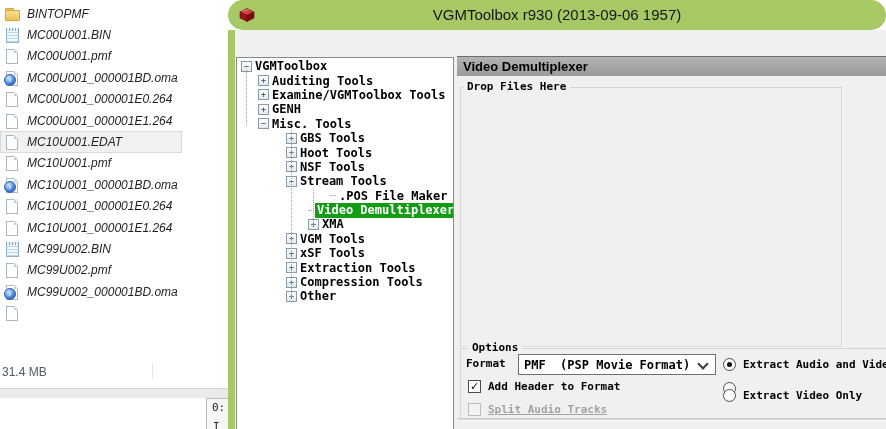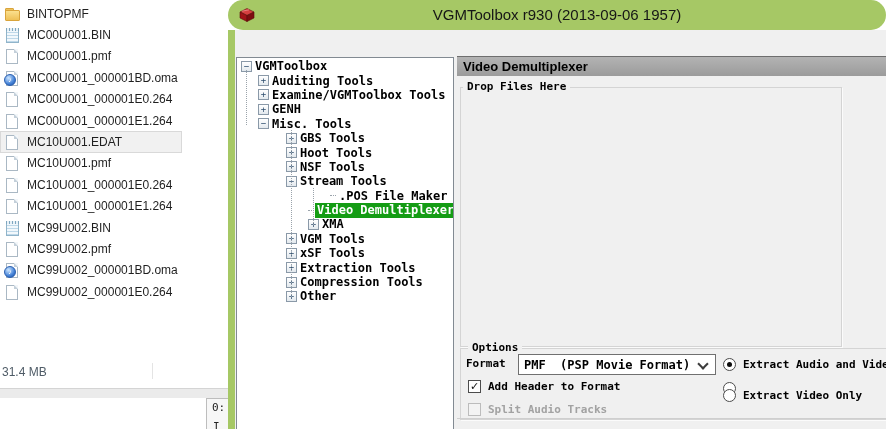--- a/index.html
+++ b/index.html
@@ -3,21 +3,21 @@
 <meta charset="utf-8">
 <style>
   html,body{margin:0;padding:0;background:#fff;}
   .canvas{position:relative;width:886px;height:429px;overflow:hidden;background:#fff;
           font-family:"Liberation Sans",sans-serif;}
   .abs{position:absolute;}
 
   
   .explorer{left:0;top:0;width:228px;height:429px;background:#fff;}
   .file-list{position:absolute;left:0;top:3px;width:228px;}
-  .frow{display:flex;align-items:center;height:21.4px;padding-left:4px;width:178px;}
+  .frow{display:flex;align-items:center;height:21.4px;padding-left:4px;width:178px;font-style:italic;}
   .frow.hov{background:#f1f1f1;outline:1px solid #d9d9d9;outline-offset:-1px;}
   .fname{font-size:12px;color:#1f1f1f;margin-left:7px;white-space:pre;}
   .fi{width:16px;height:16px;position:relative;flex:0 0 16px;}
   .fi-file::before,.fi-oma::before{content:"";position:absolute;left:2px;top:1px;width:10px;height:13px;
       background:#fff;border:1px solid #aab8c4;}
   .fi-file::after,.fi-oma .fold{content:"";position:absolute;right:2px;top:1px;width:4px;height:4px;
       background:linear-gradient(to bottom left,#f2f6f9 49%,#c4d0da 51%);}
   .fi-folder::before{content:"";position:absolute;left:1px;top:2px;width:7px;height:4px;
       background:#edc25e;border:1px solid #d9a43b;border-radius:1px;}
   .fi-folder::after{content:"";position:absolute;left:1px;top:4px;width:13px;height:9px;
@@ -64,21 +64,21 @@
   .panel-header span{font-weight:bold;font-size:13px;color:#000;margin-left:6px;line-height:19px;display:inline-block;}
   .panel-body{position:absolute;left:222px;top:46px;width:429px;height:360px;background:#f0f0f0;}
   .groupbox{position:absolute;border:1px solid #d4d4d4;box-shadow:1px 1px 0 #fbfbfb;}
   .gb-label{position:absolute;background:#f0f0f0;padding:0 4px;
       font:bold 11px/13px "DejaVu Sans Mono",monospace;color:#000;white-space:pre;}
   .drop-group{left:3px;top:11px;width:380px;height:258px;}
   .drop-label{left:6px;top:4px;}
   .options-group{left:3px;top:272px;width:432px;height:70px;}
   .options-label{left:11px;top:265px;}
   .olabel{font:bold 11px "DejaVu Sans Mono",monospace;color:#000;white-space:pre;}
-  .olabel.dtext{color:#a2a2a2;}
+  .olabel.dtext{color:#a2a2a2;text-decoration:underline;}
   .format-label{position:absolute;left:5px;top:8px;}
   .combo{position:absolute;left:57px;top:5px;width:198px;height:21px;background:#fff;
       border:1px solid #707070;box-sizing:border-box;}
   .combo-value{position:absolute;left:5px;top:3px;font:bold 12px "DejaVu Sans Mono",monospace;white-space:pre;color:#000;}
   .chev{position:absolute;right:8px;top:5px;width:6px;height:6px;
       border-right:2px solid #3c3c3c;border-bottom:2px solid #3c3c3c;transform:rotate(45deg);}
   .optrow{position:absolute;display:flex;align-items:center;height:15px;}
   .cb{width:13px;height:13px;box-sizing:border-box;border:1px solid #4c4c4c;background:#fff;
       font:bold 11px/11px "DejaVu Sans",sans-serif;text-align:center;color:#111;flex:0 0 13px;}
   .cb.dis{border-color:#bcbcbc;background:#f3f3f3;}
@@ -124,20 +124,27 @@
         </div>
         <div class="frow hov">
           <span class="fi fi-file"></span>
           <span class="fname">MC10U001.EDAT</span>
         </div>
         <div class="frow">
           <span class="fi fi-file"></span>
           <span class="fname">MC10U001.pmf</span>
         </div>
         <div class="frow">
+          <span class="fi fi-oma">
+            <span class="fold"></span>
+            <span class="ball">♪</span>
+          </span>
+          <span class="fname">MC10U001_000001BD.oma</span>
+        </div>
+        <div class="frow">
           <span class="fi fi-file"></span>
           <span class="fname">MC10U001_000001E0.264</span>
         </div>
         <div class="frow">
           <span class="fi fi-file"></span>
           <span class="fname">MC10U001_000001E1.264</span>
         </div>
         <div class="frow">
           <span class="fi fi-notepad"></span>
           <span class="fname">MC99U002.BIN</span>
@@ -148,21 +155,20 @@
         </div>
         <div class="frow">
           <span class="fi fi-oma">
             <span class="fold"></span>
             <span class="ball">♪</span>
           </span>
           <span class="fname">MC99U002_000001BD.oma</span>
         </div>
         <div class="frow">
           <span class="fi fi-file"></span>
-          <span class="fname">MC99U002_000001E0.264</span>
         </div>
       </div>
     <div class="abs statusbar-text">31.4 MB</div>
     <div class="abs status-sep"></div>
     <div class="abs explorer-edge"></div>
     <div class="abs bgwin">
       
       
     </div>
     <div class="abs bgbox"></div>

